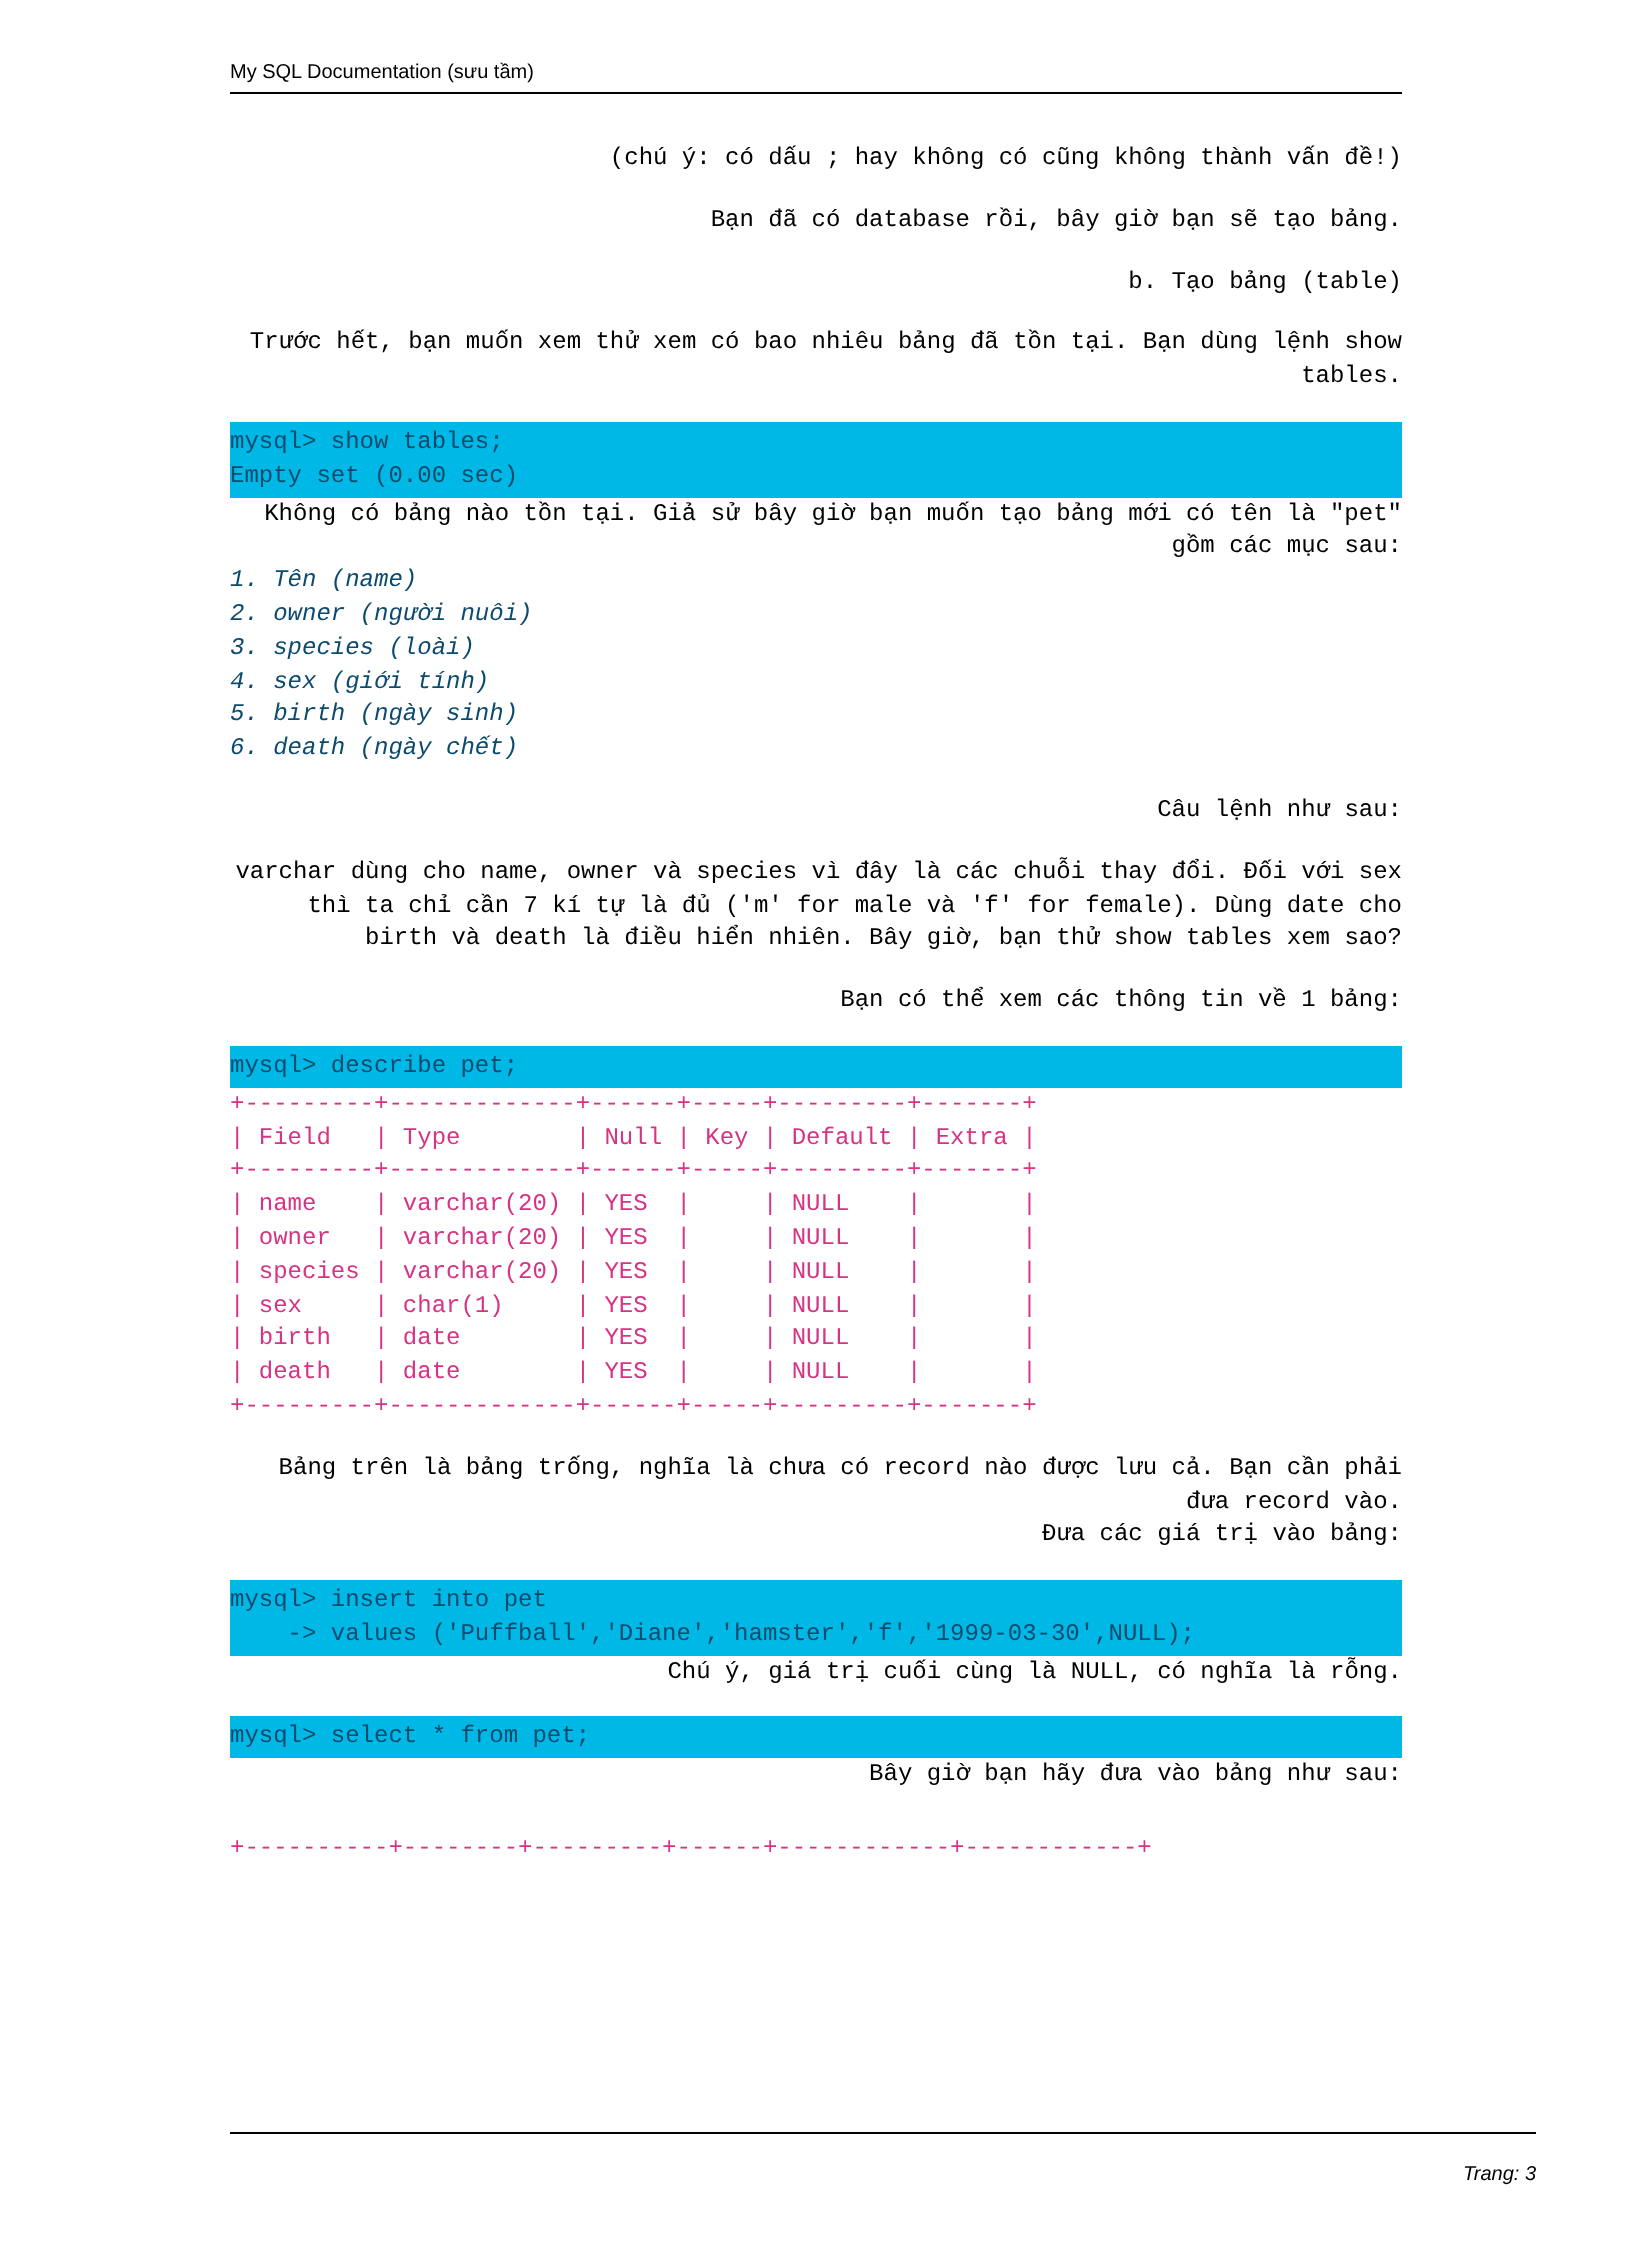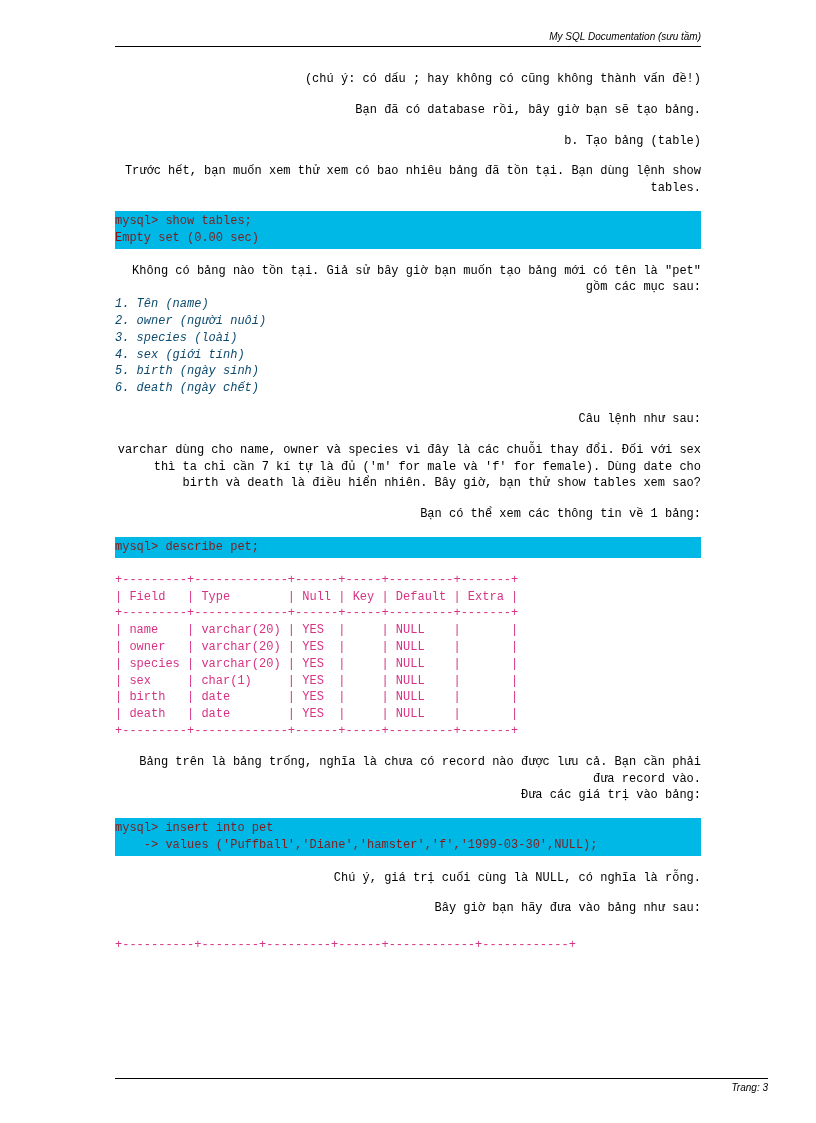--- a/index.html
+++ b/index.html
@@ -9,40 +9,37 @@
     background: #fff;
     font-family: "Courier New", monospace;
     font-size: 12px;
     line-height: 1.4;
     position: relative;
   }
   .page {
     padding: 30px 115px 30px 115px;
   }
   .header {
-    font-style: italic;
     font-family: Verdana, sans-serif;
     font-size: 10px;
     color: #000;
     border-bottom: 1.5px solid #000;
     padding-bottom: 2px;
     margin-bottom: 24px;
-    text-align: right;
   }
   .para {
     color: #000;
     margin-bottom: 14px;
     white-space: pre-wrap;
     text-align: right;
   }
   .codeblock {
     background: #00b8e6;
-    color: #7f1d1d;
+    color: #0c4a6e;
     padding: 2px 0;
-    margin-bottom: 14px;
     white-space: pre;
     font-family: "Courier New", monospace;
   }
   .pinkblock {
     color: #d63384;
     white-space: pre;
     font-family: "Courier New", monospace;
     margin-bottom: 14px;
   }
   .list {
@@ -54,21 +51,21 @@
   .footer {
     position: absolute;
     bottom: 28px;
     left: 115px;
     right: 48px;
     border-top: 1.5px solid #000;
     text-align: right;
     font-style: italic;
     font-family: Verdana, sans-serif;
     font-size: 10px;
-    padding-top: 2px;
+    padding-top: 14px;
   }
 </style>
 </head>
 <body>
 
 <div class="page">
   <div class="header">My SQL Documentation (sưu tầm)</div>
 
   <div class="para">(chú ý: có dấu ; hay không có cũng không thành vấn đề!)</div>
   <div class="para">Bạn đã có database rồi, bây giờ bạn sẽ tạo bảng.</div>
@@ -106,20 +103,21 @@
 +---------+-------------+------+-----+---------+-------+</div>
 
   <div class="para">Bảng trên là bảng trống, nghĩa là chưa có record nào được lưu cả. Bạn cần phải đưa record vào.
 Đưa các giá trị vào bảng:</div>
 
   <div class="codeblock">mysql&gt; insert into pet
     -&gt; values ('Puffball','Diane','hamster','f','1999-03-30',NULL);</div>
 
   <div class="para">Chú ý, giá trị cuối cùng là NULL, có nghĩa là rỗng.</div>
 
+  <div class="codeblock">mysql&gt; select * from pet;</div>
 
   <div class="para">Bây giờ bạn hãy đưa vào bảng như sau:</div>
 
   <div class="pinkblock" style="margin-top:20px">+----------+--------+---------+------+------------+------------+</div>
 </div>
 
 <div class="footer">
   <span>Trang: 3</span>
 </div>
 

